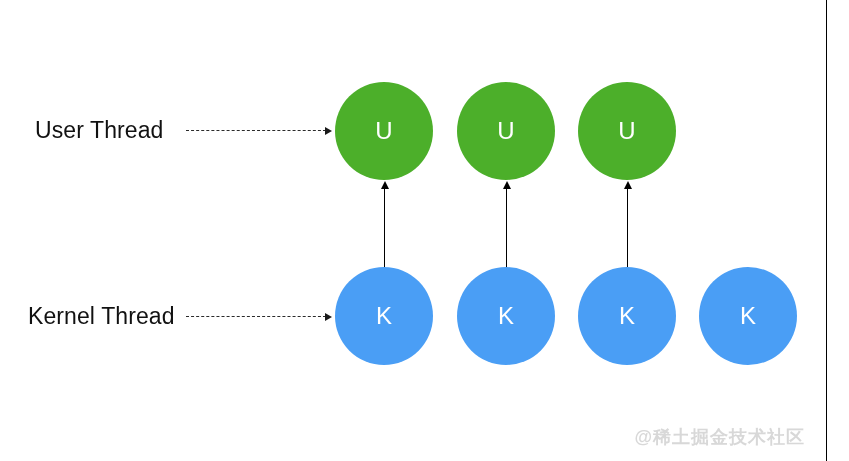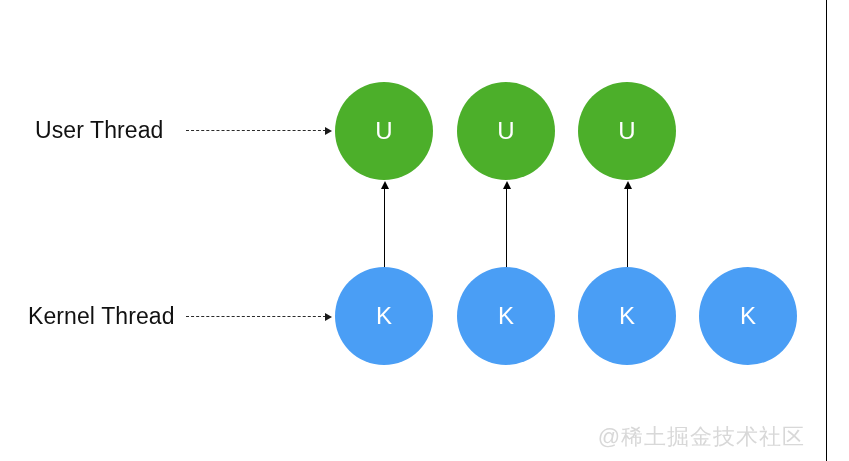--- a/index.html
+++ b/index.html
@@ -109,25 +109,26 @@
   }
   .node.user   { background: #4CAF2A; }
   .node.kernel { background: #4A9EF5; }
   .node-letter { display: block; margin-top: -1px; }
 
   
   #watermark {
     position: absolute;
     right: 44px;
     bottom: 14px;
-    font-size: 22px;
+    font-size: 18px;
     line-height: 20px;
     color: #d8d8d8;
     white-space: nowrap;
     letter-spacing: 1px;
+    font-weight: bold;
   }
 </style>
 </head>
 <body>
 
 <div id="canvas">
 
   <div class="edge-rule"></div>
 
   <div class="row-label" id="label-user">User Thread</div>

